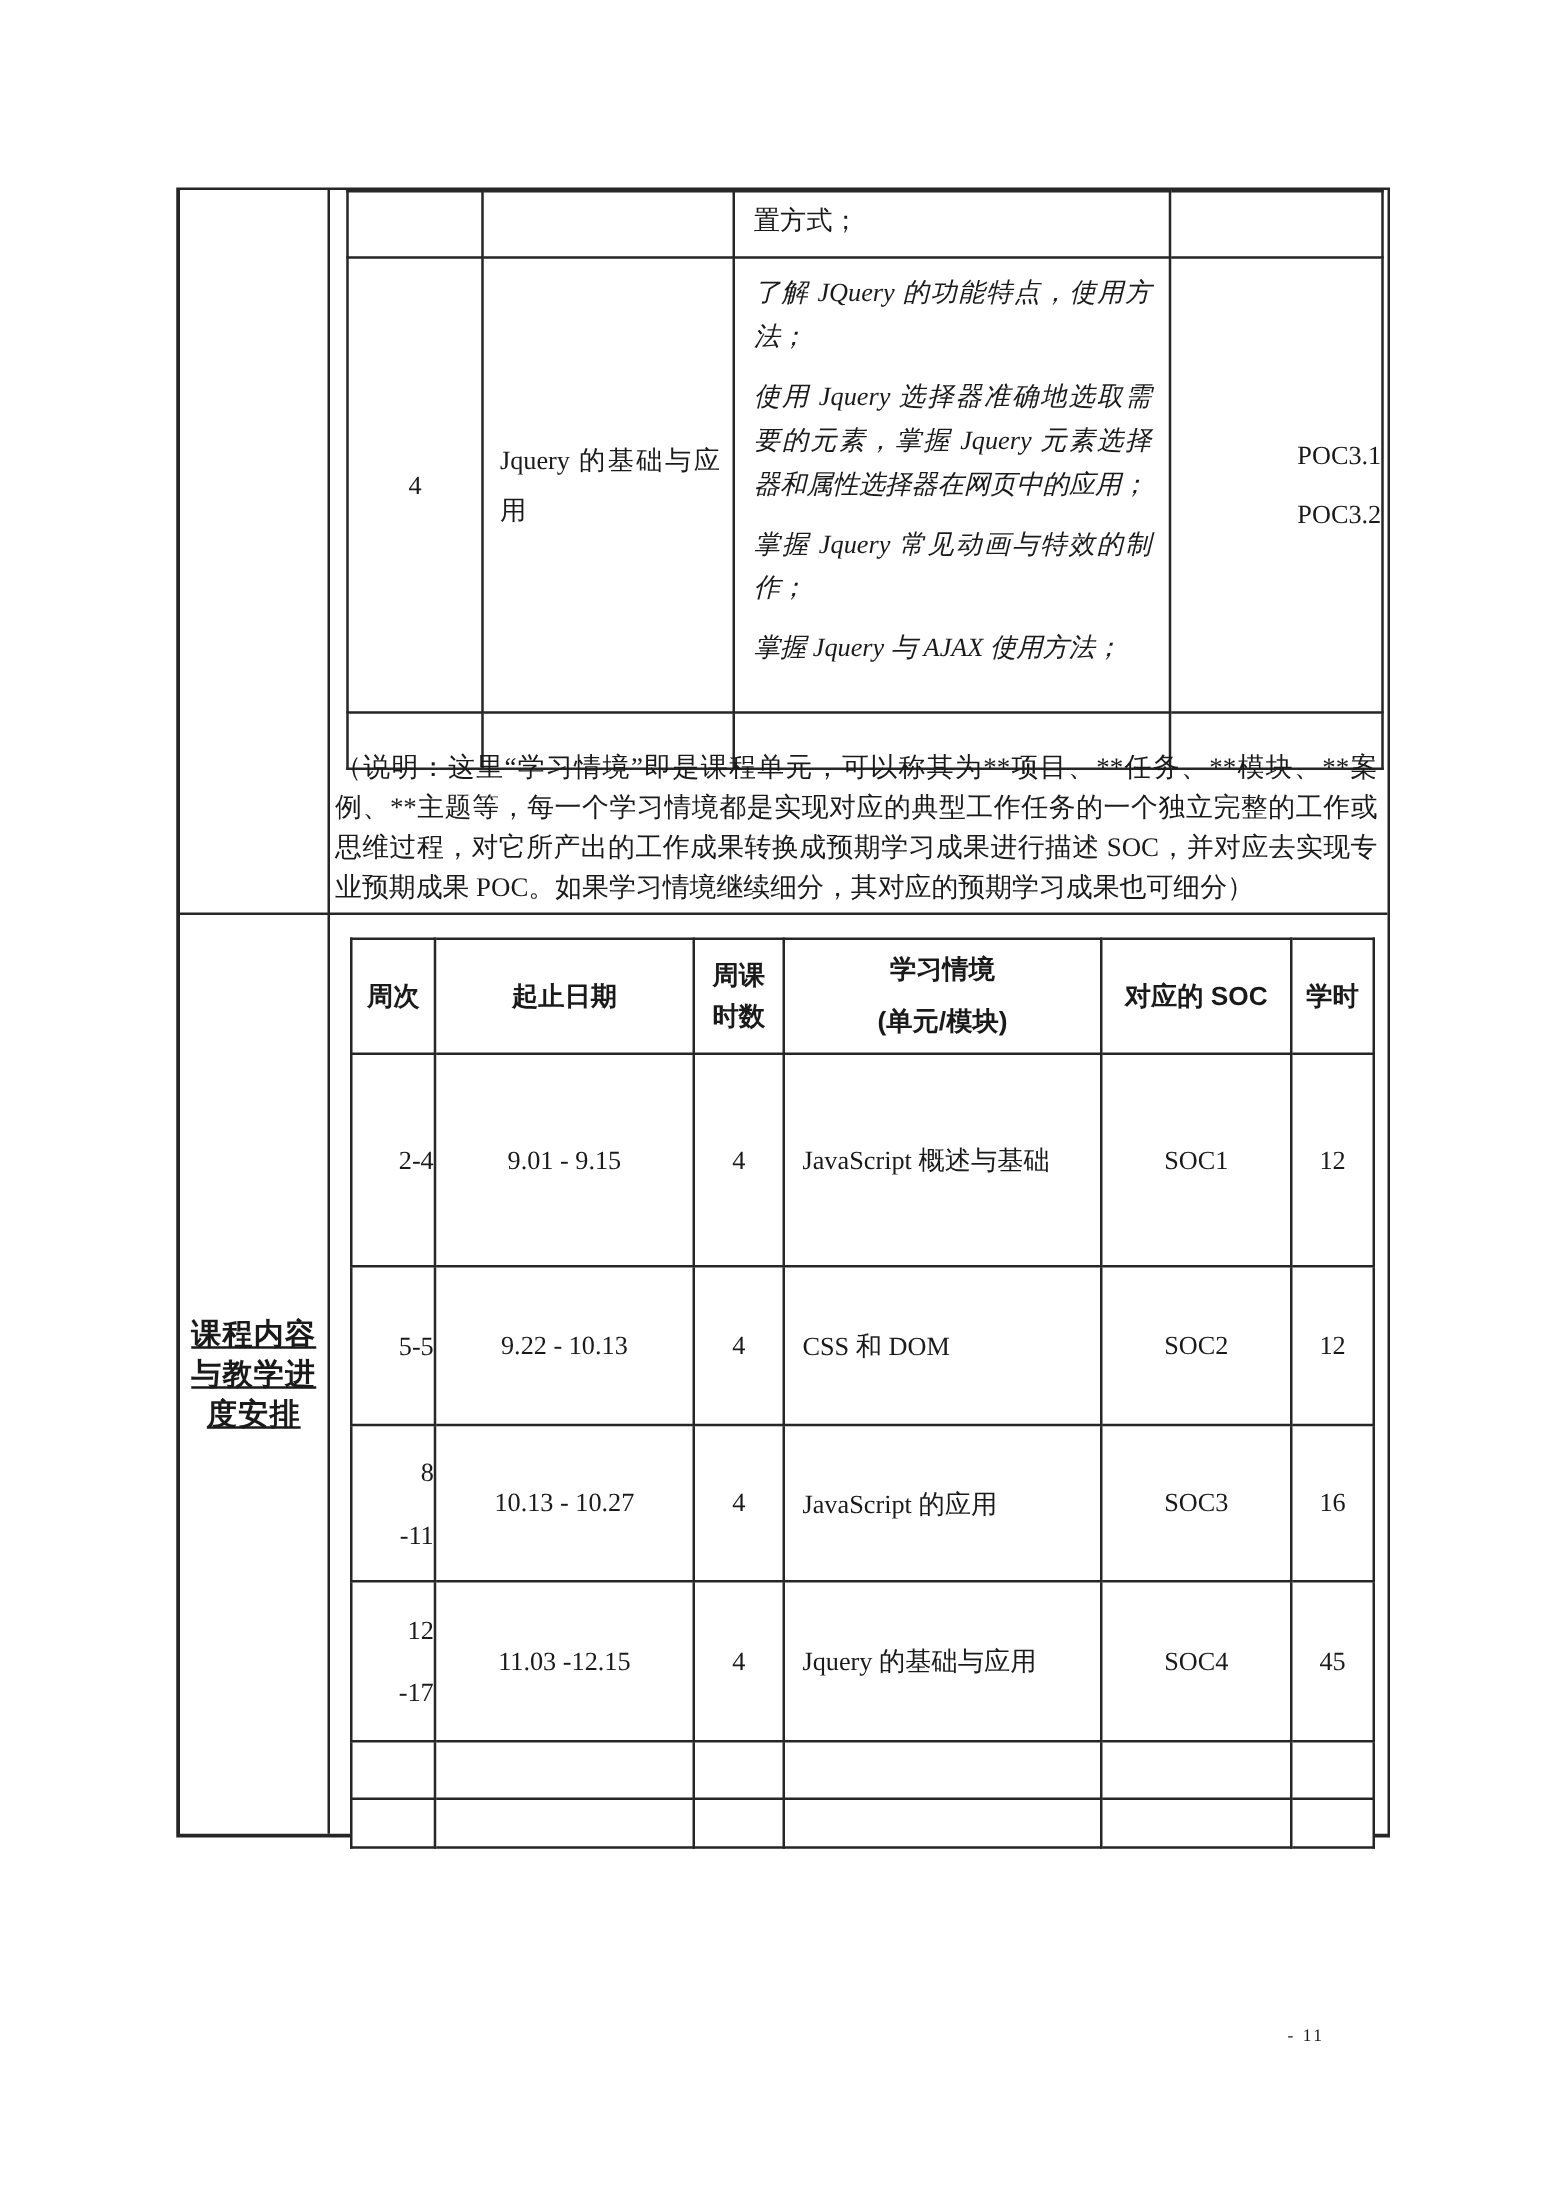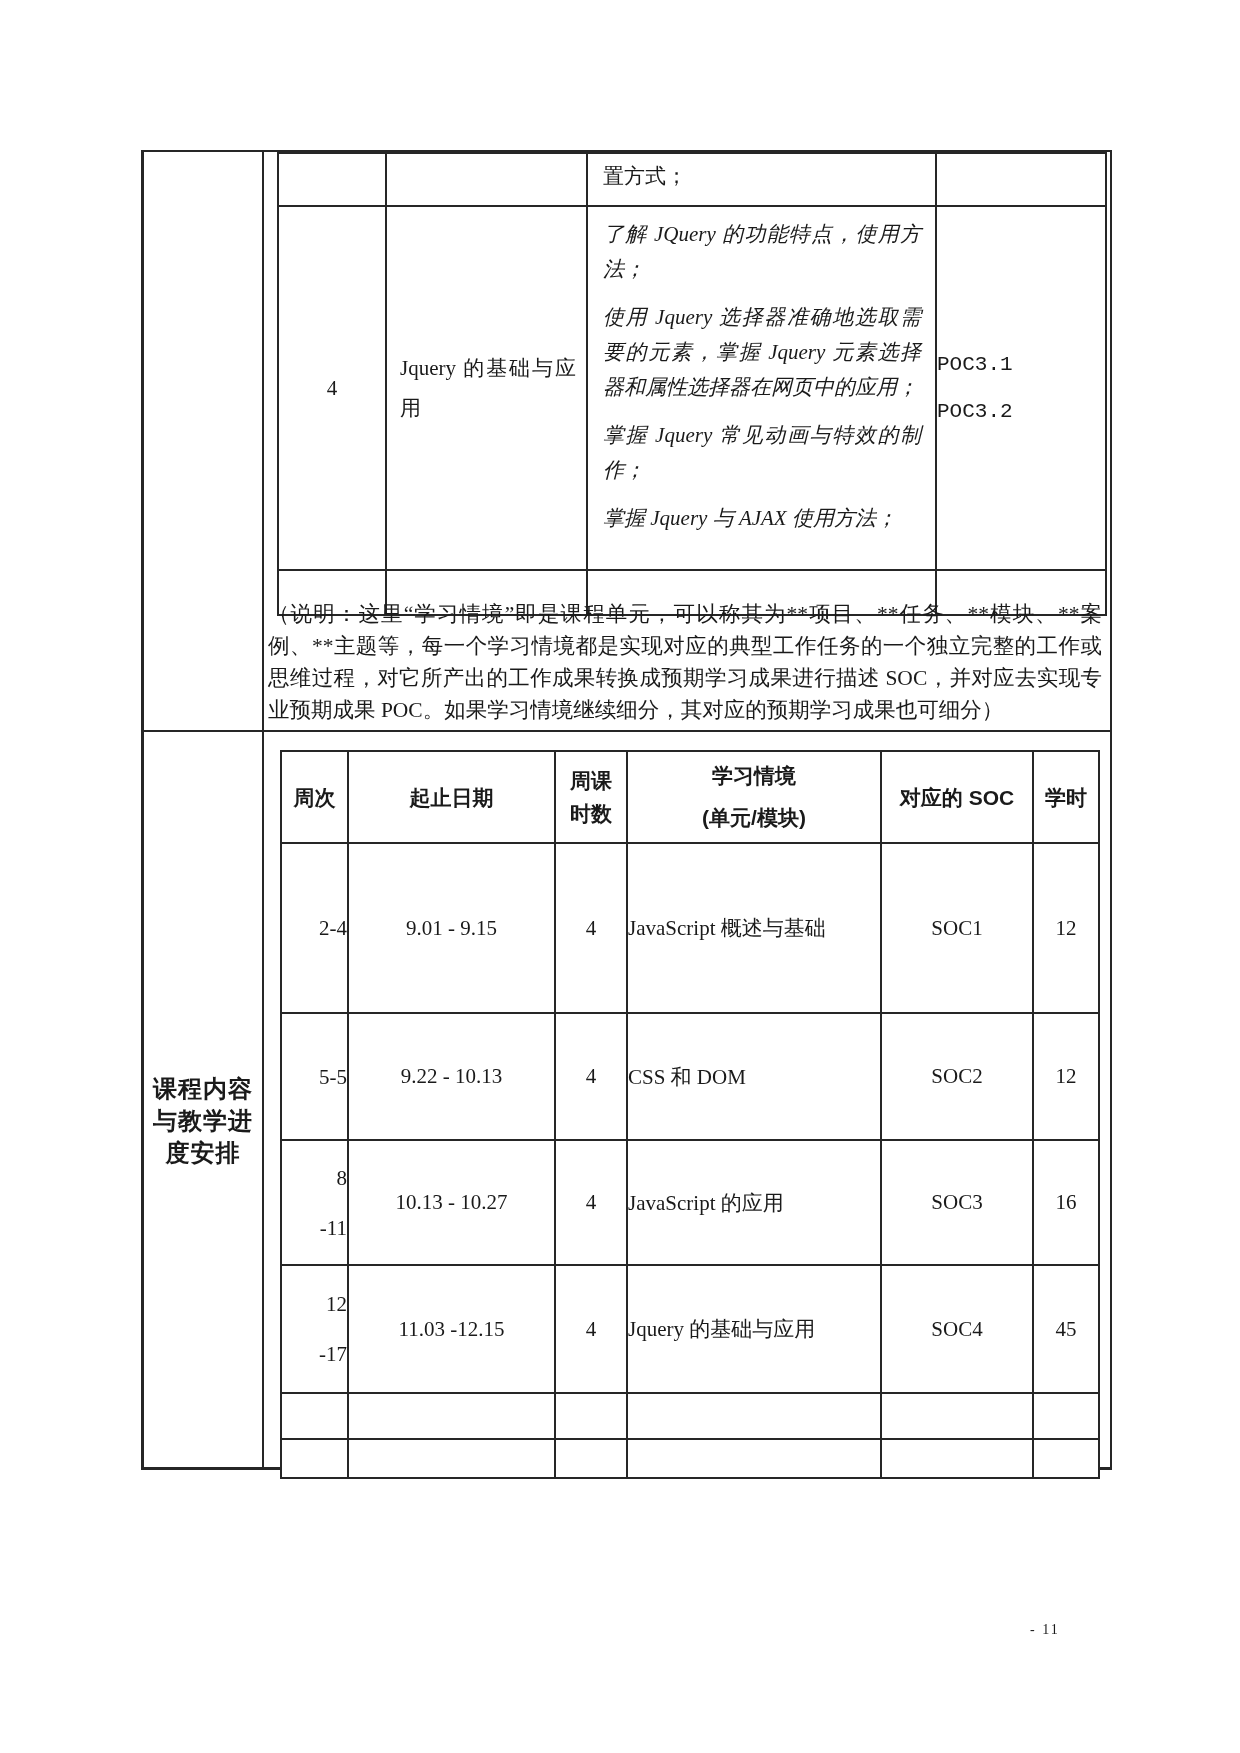--- a/index.html
+++ b/index.html
@@ -12,41 +12,42 @@
   .outer {
     position:absolute; left:141px; top:150px; width:971px; height:1320px;
     box-sizing:border-box;
     border-top:2px solid #262626; border-right:2px solid #262626;
     border-left:3px solid #262626; border-bottom:3px solid #262626;
   }
   .vdivider { position:absolute; left:118px; top:0; width:2px; height:100%; background:#262626; }
   .hdivider { position:absolute; left:0; top:578px; width:100%; height:2px; background:#262626; }
 
   .section-label {
-    position:absolute; left:0; top:601px; width:118px; height:735px;
+    position:absolute; left:0; top:580px; width:118px; height:735px;
     display:flex; flex-direction:column; justify-content:center; align-items:center;
     font-family:"Liberation Sans","DejaVu Sans",sans-serif; font-weight:bold;
     font-size:24px; line-height:32px; white-space:pre-line; text-align:center;
     letter-spacing:1px;
+    text-decoration:underline;
   }
 
   table { border-collapse:collapse; table-layout:fixed; position:absolute; background:#fff; }
   td { border:2px solid #262626; padding:0; font-size:21px; vertical-align:middle; overflow:hidden; }
 
   
   .unit-table { left:133px; top:0; width:828px; }
   .unit-table .r0 td { height:44px; }
   .unit-table .r1 td { height:352px; }
   .unit-table .r2 td { height:43px; }
   td.cell-center { text-align:center; }
   td.desc-cell { vertical-align:top; padding:10px 14px 0 15px; text-align:justify; line-height:35px;margin-left:28px; }
   .desc-cell p { margin:0 0 13px 0;font-style:italic; }
   .r0 .desc-cell { padding-top:7px; line-height:30px; }
   td.unit-name-cell { padding:0 10px 0 13px; text-align:justify; line-height:40px; }
-  td.poc-cell { text-align:left; line-height:47px;font-family:Liberation Mono, monospace; }
+  td.poc-cell { text-align:right; line-height:47px; }
 
   
   .note {
     position:absolute; left:124px; top:446px; width:834px;
     font-size:21.5px; line-height:32px; text-align:justify;
   }
 
   
   .schedule { left:136px; top:598px; width:818px; }
   .schedule td { text-align:center; }
@@ -56,21 +57,21 @@
   }
   .schedule .hdr td.situation-hdr { line-height:42px; }
   .schedule .sr0 td { height:90px; }
   .schedule .sr1 td { height:168px; }
   .schedule .sr2 td { height:125px; }
   .schedule .sr3 td { height:123px; }
   .schedule .sr4 td { height:126px; }
   .schedule .sr5 td { height:44px; }
   .schedule .sr6 td { height:37px; }
   .schedule td.week-cell { white-space:pre-line; line-height:50px;text-align:right; }
-  .schedule td.situation-cell { text-align:left; }
+  .schedule td.situation-cell { text-align:left; padding-left:14px; }
 
   .page-num { position:absolute; left:1030px; top:1622px; font-size:14px; letter-spacing:2px; }
 </style>
 </head>
 <body>
 
 <div class="page">
   <div class="outer">
 
     <div class="vdivider"></div>

